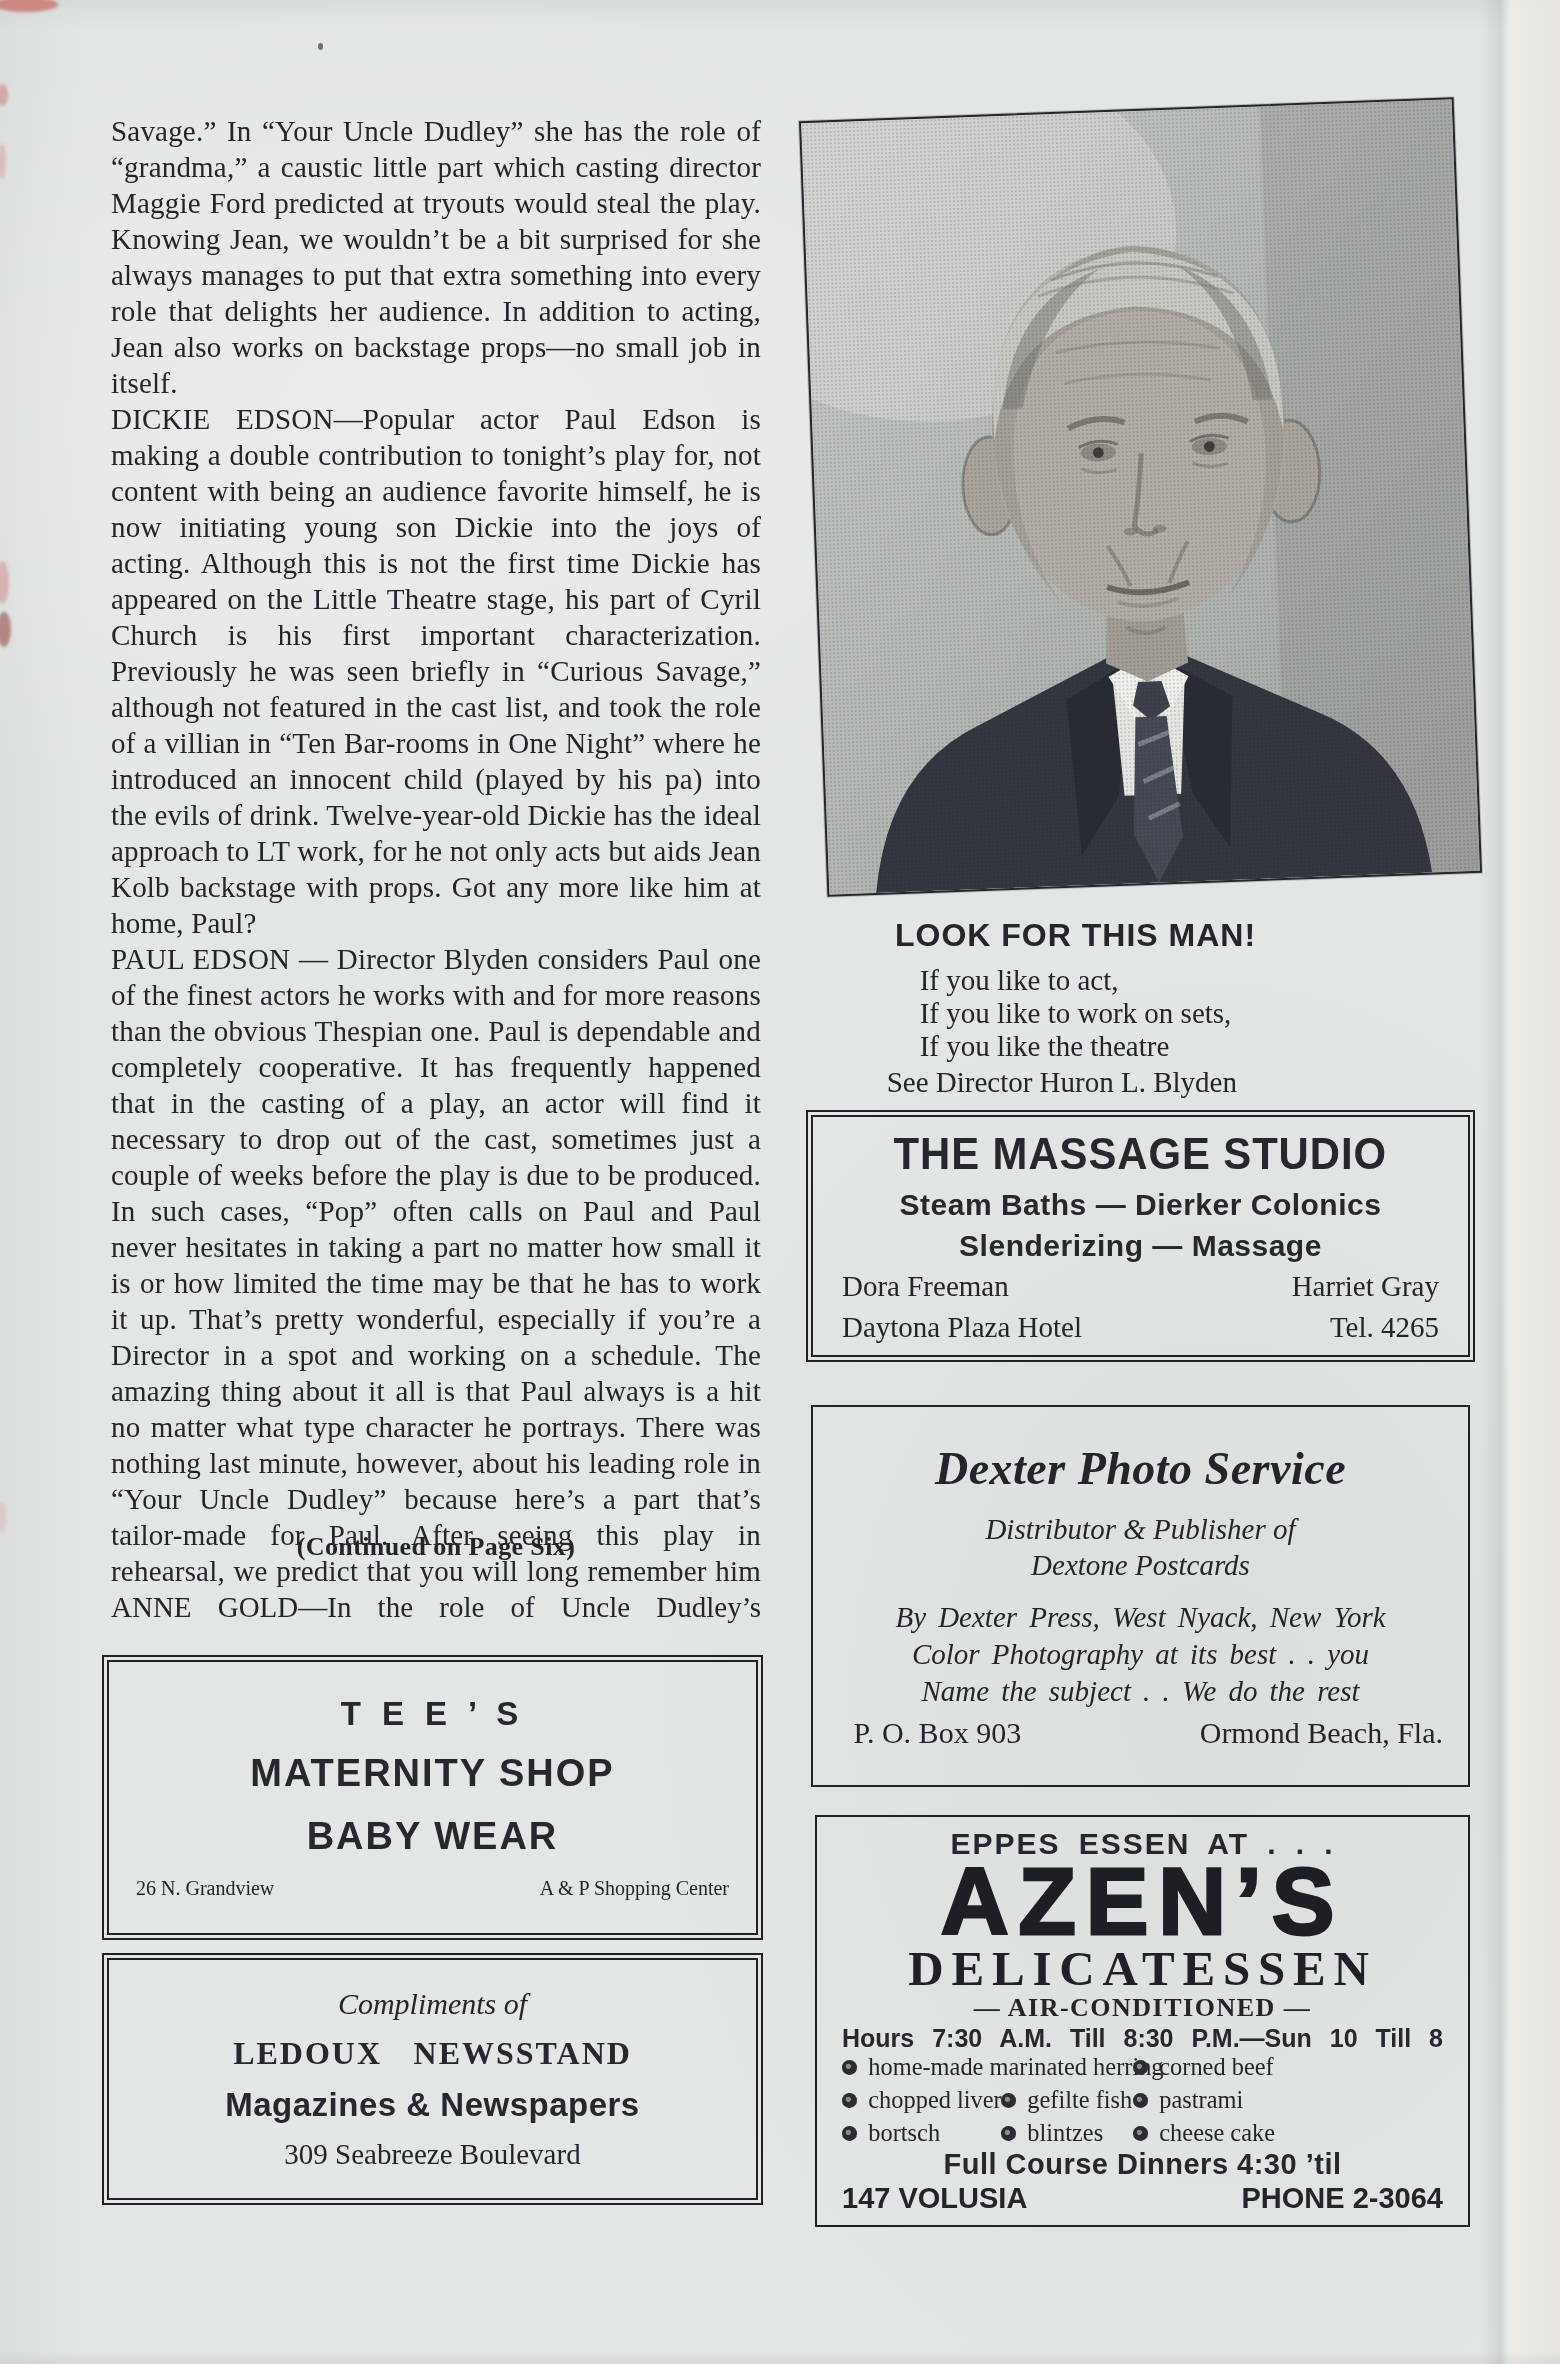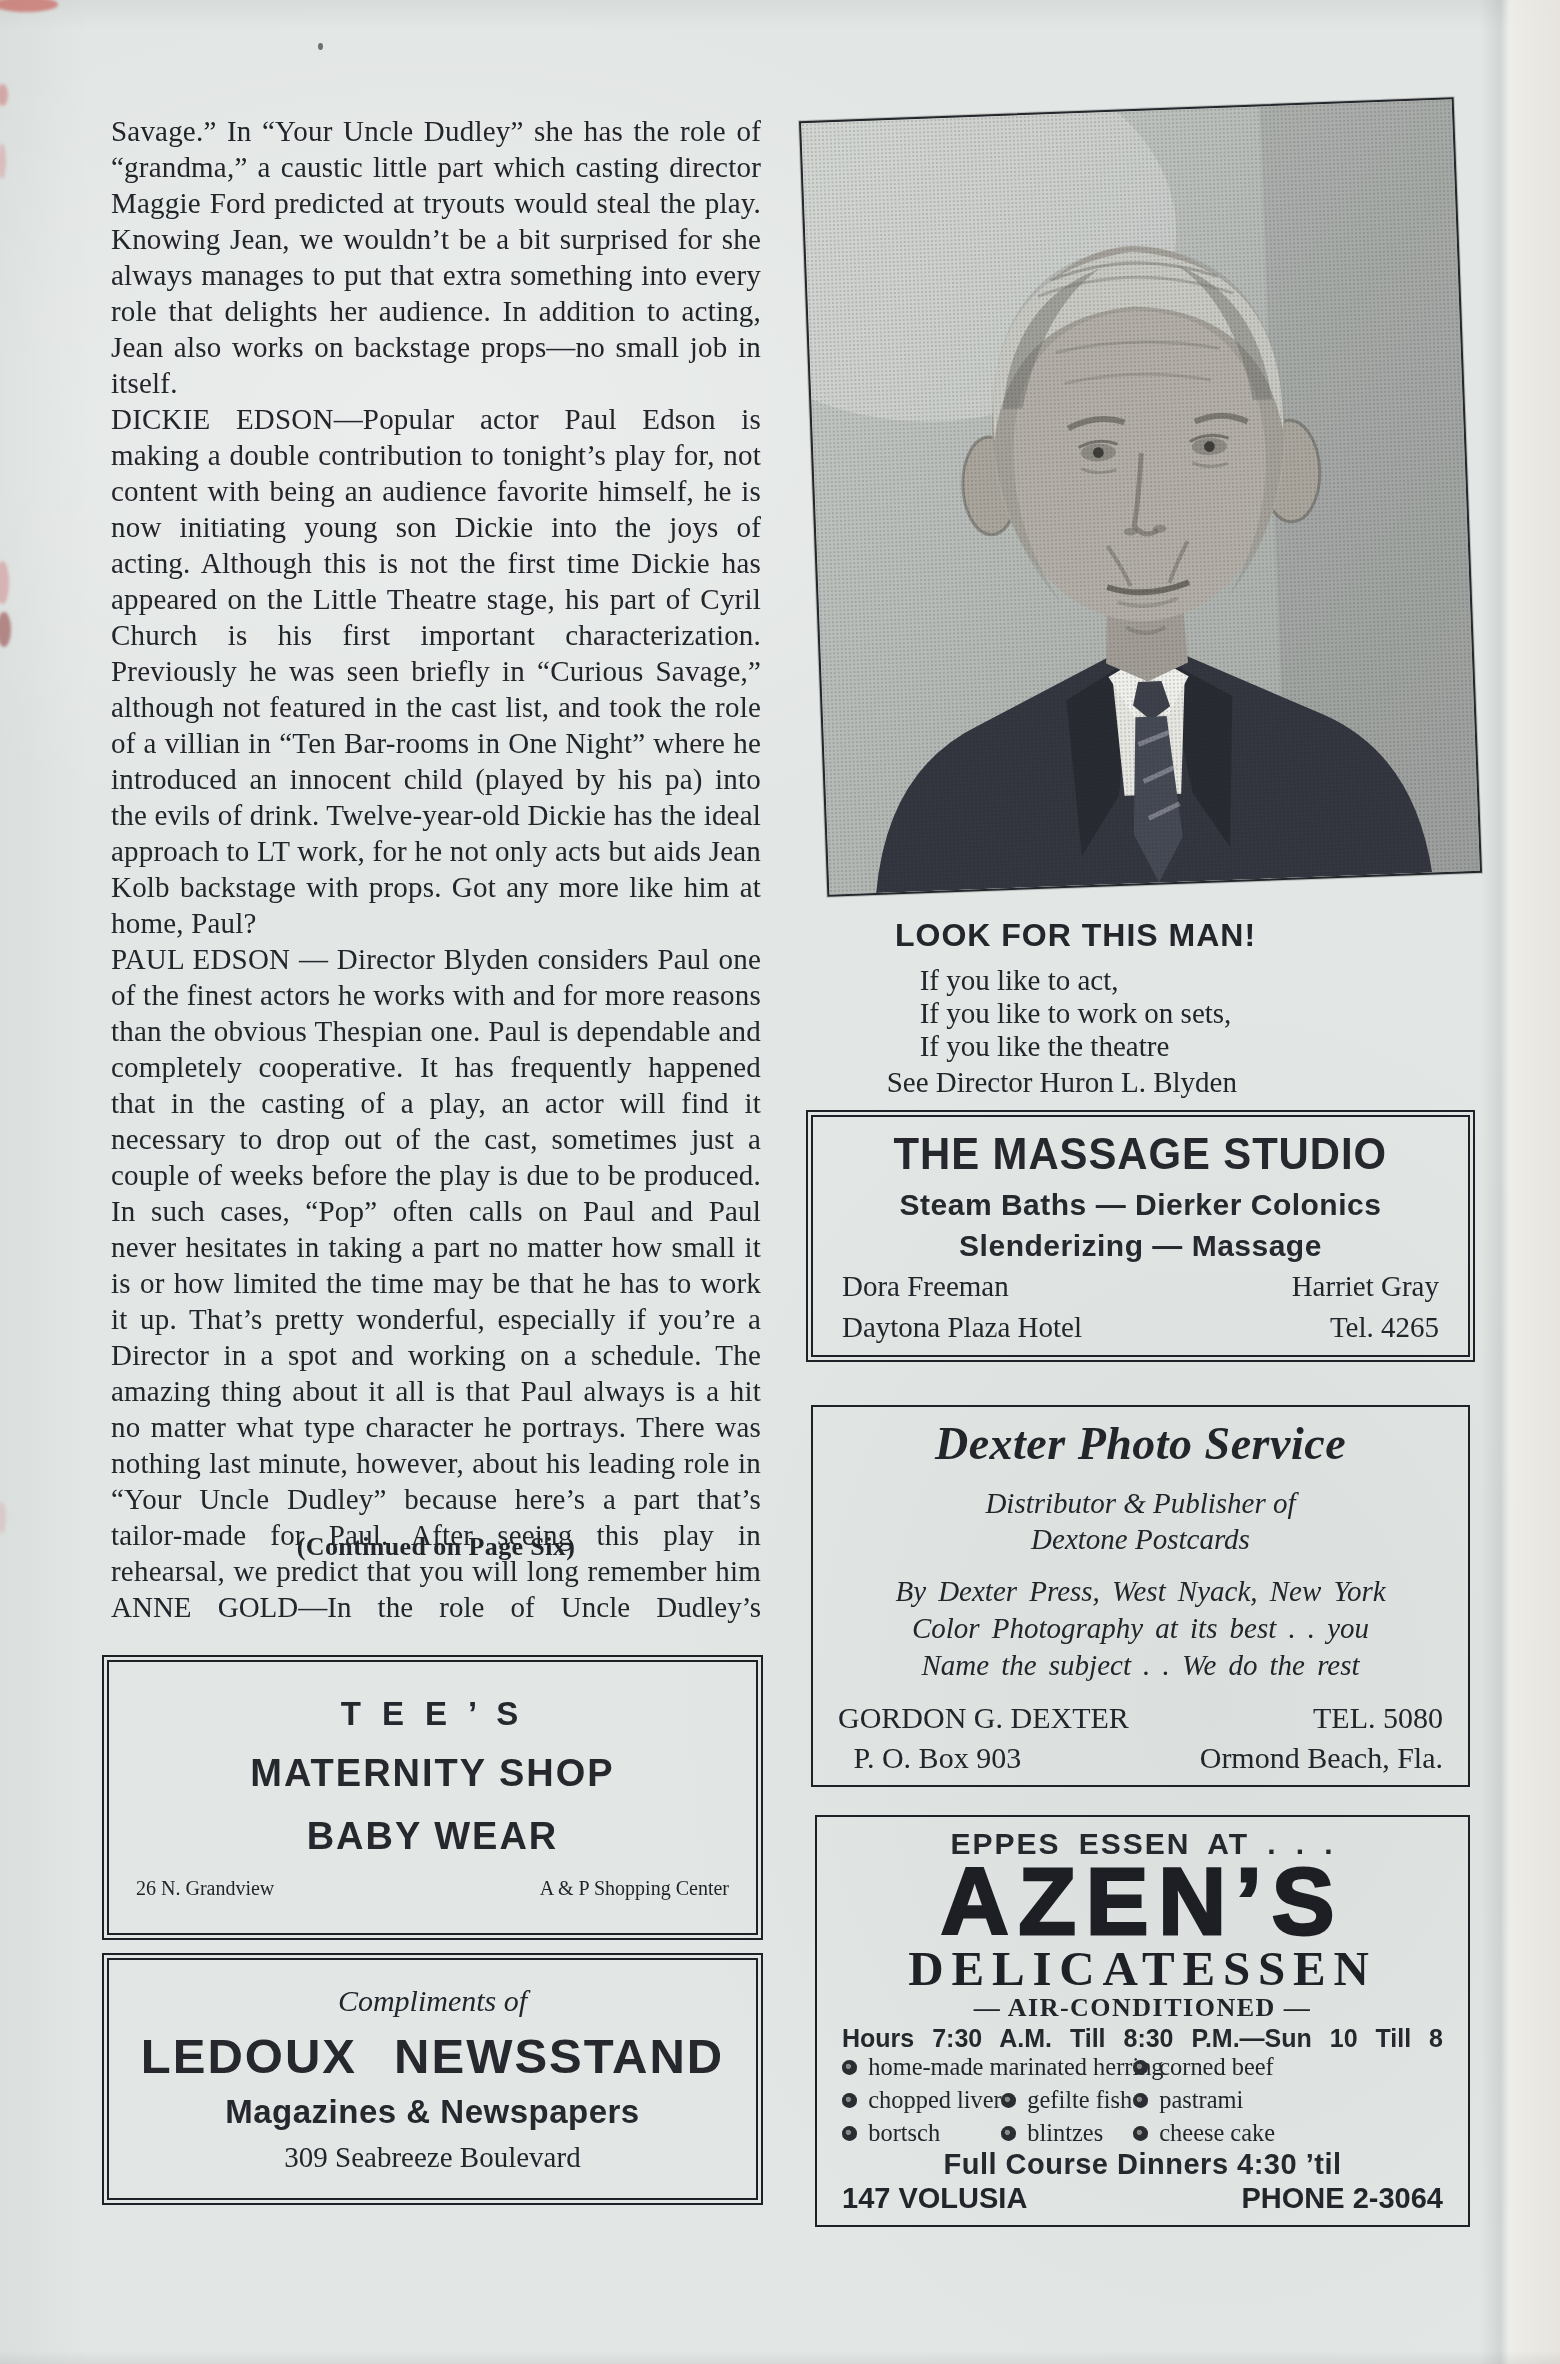--- a/index.html
+++ b/index.html
@@ -104,21 +104,21 @@
 
   
   .tees{left:107px;top:1660px;width:651px;height:275px;justify-content:space-evenly;padding:13.7px 27px;}
   .tees .name{font-size:33px;letter-spacing:5.9px;}
   .tees .big{font-size:38px;letter-spacing:2px;}
   .tees .adrow{font-size:20px;}
 
   
   .ledoux{left:107px;top:1958px;width:651px;height:242px;justify-content:space-evenly;padding:13.7px 27px;}
   .ledoux .compliments{font-style:italic;font-size:30px;}
-  .ledoux .name{font-size:49px;letter-spacing:2px;word-spacing:21.5px;}
+  .ledoux .name{font-size:32px;letter-spacing:2px;word-spacing:21.5px;font-family:Liberation Serif, serif;}
   .ledoux .mag{font-size:33px;letter-spacing:0.5px;}
   .ledoux .addr{font-size:29px;}
 </style>
 </head>
 <body>
 
 <div>
 
   <div class="smudge s1"></div>
   <div class="smudge s2"></div>
@@ -233,24 +233,20 @@
   </div>
 
   <div class="adbox dexter">
     <div class="serif title">Dexter Photo Service</div>
     <div class="serif sub">Distributor &amp; Publisher of</div>
     <div class="serif sub">Dextone Postcards</div>
     <div class="gap"></div>
     <div class="serif body">By Dexter Press, West Nyack, New York</div>
     <div class="serif body">Color Photography at its best . . you</div>
     <div class="serif body">Name the subject . . We do the rest</div>
-    <div class="adrow serif first">
-      <span>GORDON G. DEXTER</span>
-      <span>TEL. 5080</span>
-    </div>
     <div class="adrow serif">
       <span class="indent">P. O. Box 903</span>
       <span>Ormond Beach, Fla.</span>
     </div>
   </div>
 
   <div class="adbox azens">
     <div class="sans tagline">EPPES ESSEN AT . . .</div>
     <div class="sans name">AZEN’S</div>
     <div class="serif deli">DELICATESSEN</div>

